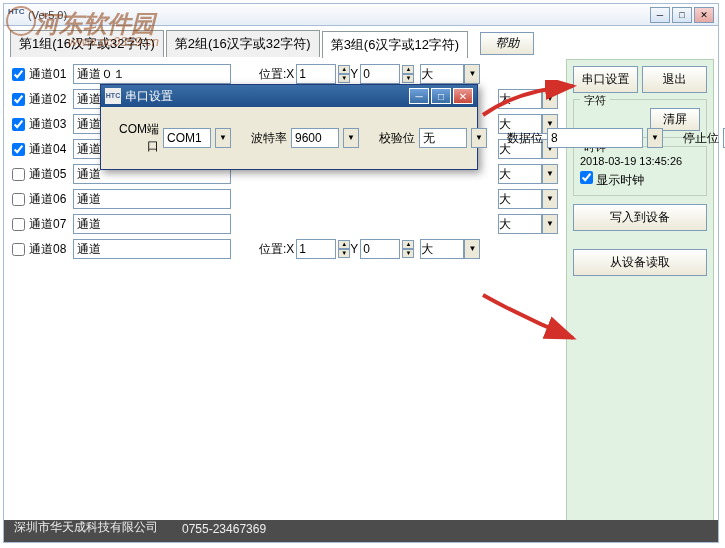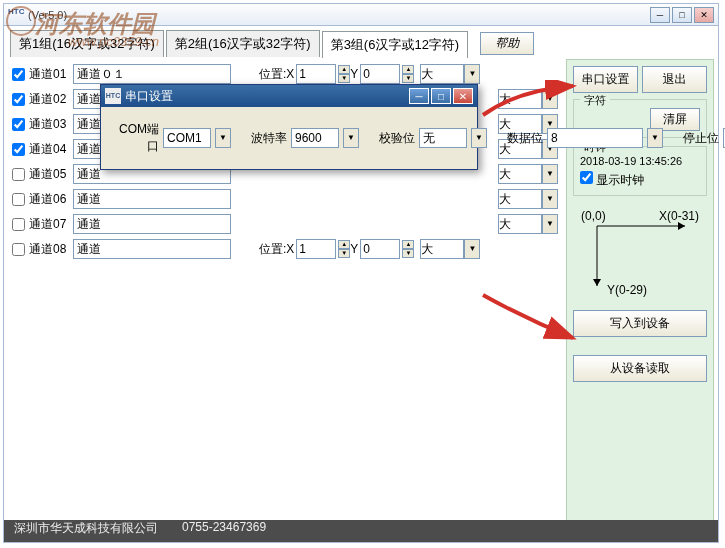--- a/index.html
+++ b/index.html
@@ -34,21 +34,21 @@
 .grp { border: 1px solid #c0d0c0; padding: 8px 6px 6px 6px; margin-bottom: 8px; position: relative; }
 .grp-title { position: absolute; top: -7px; left: 6px; background: #e2f2e2; padding: 0 4px; font-size: 11px; }
 .grp-row { display: flex; align-items: center; gap: 4px; margin-bottom: 4px; }
 .grp-input { flex: 1; height: 18px; border: 1px solid #7f9db9; padding: 0 3px; }
 .small-btn { padding: 2px 12px; border: 1px solid #7f9db9; background: linear-gradient(#fff,#ece9d8); cursor: pointer; float: right; }
 .clock-text { font-size: 11px; margin-bottom: 4px; }
 .coord-diagram { position: relative; height: 90px; margin: 12px 4px; }
 .coord-diagram svg { overflow: visible; }
 .logo-text { position: absolute; bottom: 6px; right: 8px; font-style: italic; font-weight: bold; color: #0066a6; font-size: 16px; font-family: Arial, sans-serif; }
 .logo-text span { font-size: 13px; }
-.status-bar { position: absolute; left: 0; bottom: 0; right: 0; height: 22px; background: #4c4c4c; color: #eee; display: flex; align-items: flex-start; padding: 0 10px; gap: 24px; font-size: 12px; }
+.status-bar { position: absolute; left: 0; bottom: 0; right: 0; height: 22px; background: #4c4c4c; color: #eee; display: flex; align-items: flex-end; padding: 6px 10px; gap: 24px; font-size: 12px; }
 .watermark { position: absolute; top: 8px; left: 8px; z-index: 50; pointer-events: none; font-size: 24px; font-weight: bold; color: rgba(140,60,10,0.55); font-style: italic; font-family: "隶书", serif; padding-left: 27px; }
 .watermark-url { position: absolute; top: 34px; left: 68px; z-index: 50; pointer-events: none; font-size: 13px; color: rgba(150,60,10,0.55); font-style: italic; }
 .wm-bubble { position: absolute; top: 6px; left: 6px; width: 30px; height: 30px; border: 2px solid rgba(150,60,10,0.5); border-radius: 50%; z-index: 50; }
 .dialog-overlay { position: absolute; z-index: 100; left: 100px; top: 84px; width: 378px; border: 1px solid #1f3b7b; background: #ece9d8; box-shadow: 3px 3px 8px rgba(0,0,0,0.4); }
 .dialog-title { height: 22px; background: linear-gradient(#3a6ea5,#1f4e8a); color: #fff; display: flex; align-items: center; padding: 0 4px; }
 .dialog-title .dicon { width: 16px; height: 16px; background: #eee; margin-right: 4px; font-size: 7px; color: #3a5a8a; font-weight: bold; text-align: center; line-height: 16px; }
 .dialog-title .dtext { flex: 1; font-size: 12px; }
 .dlg-btn { width: 20px; height: 16px; display: flex; align-items: center; justify-content: center; font-size: 10px; cursor: pointer; margin-left: 2px; border: 1px solid #fff; background: linear-gradient(#6fa1dc,#3a6ea5); color: #fff; }
 .dlg-btn.close { background: linear-gradient(#e89890,#c8483c); }
 .dialog-body { padding: 14px 12px; display: flex; gap: 10px; }
@@ -180,31 +180,20 @@
       <div class="grp">
         <span class="grp-title">字符</span>
         <button class="small-btn">清屏</button>
         <div style="clear:both"></div>
       </div>
       <div class="grp">
         <span class="grp-title">时钟</span>
         <div class="clock-text">2018-03-19 13:45:26</div>
         <label><input type="checkbox" checked="" style=""> <span>显示时钟</span></label>
       </div>
-      <div class="coord-diagram">
-        <svg width="130" height="90">
-          <text x="4" y="12" font-size="11">(0,0)</text>
-          <line x1="20" y1="18" x2="108" y2="18" stroke="#000" stroke-width="1"></line>
-          <polygon points="108,18 101,14 101,22" fill="#000"></polygon>
-          <text x="82" y="12" font-size="11">X(0-31)</text>
-          <line x1="20" y1="18" x2="20" y2="78" stroke="#000" stroke-width="1"></line>
-          <polygon points="20,78 16,71 24,71" fill="#000"></polygon>
-          <text x="30" y="86" font-size="11">Y(0-29)</text>
-        </svg>
-      </div>
       <button class="right-btn">写入到设备</button>
       <div style="height:14px"></div>
       <button class="right-btn">从设备读取</button>
       <div class="logo-text"><span>HTC</span><span>view</span></div>
     </div>
   </div>
 
   <div class="status-bar">
     <span>深圳市华天成科技有限公司</span>
     <span>0755-23467369</span>

